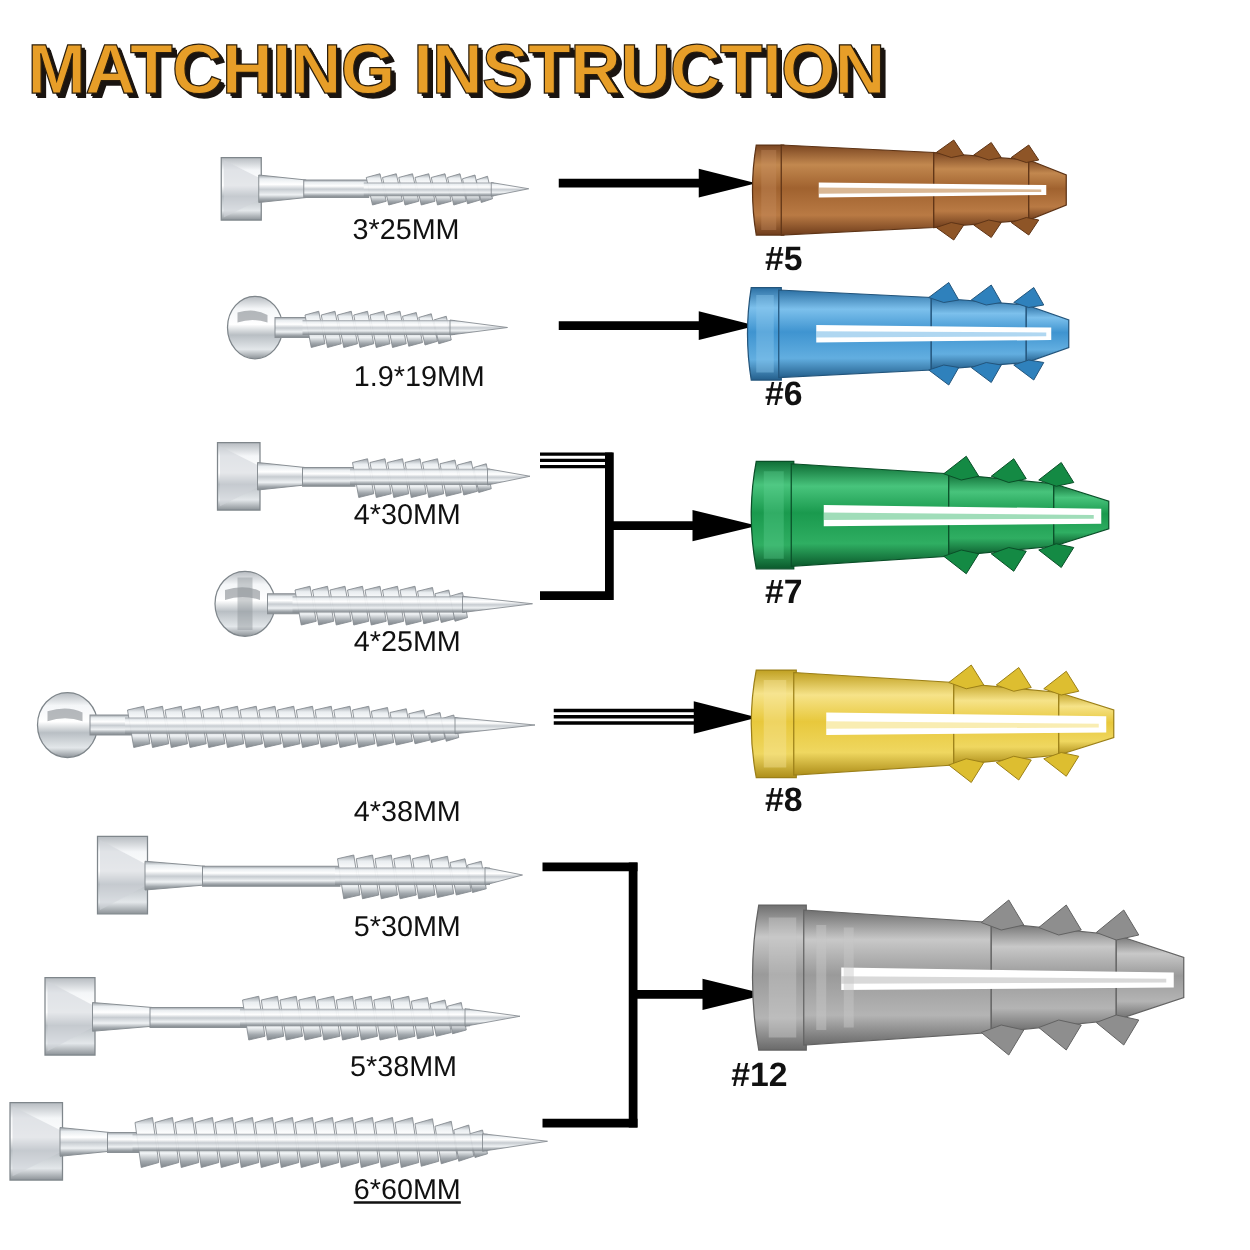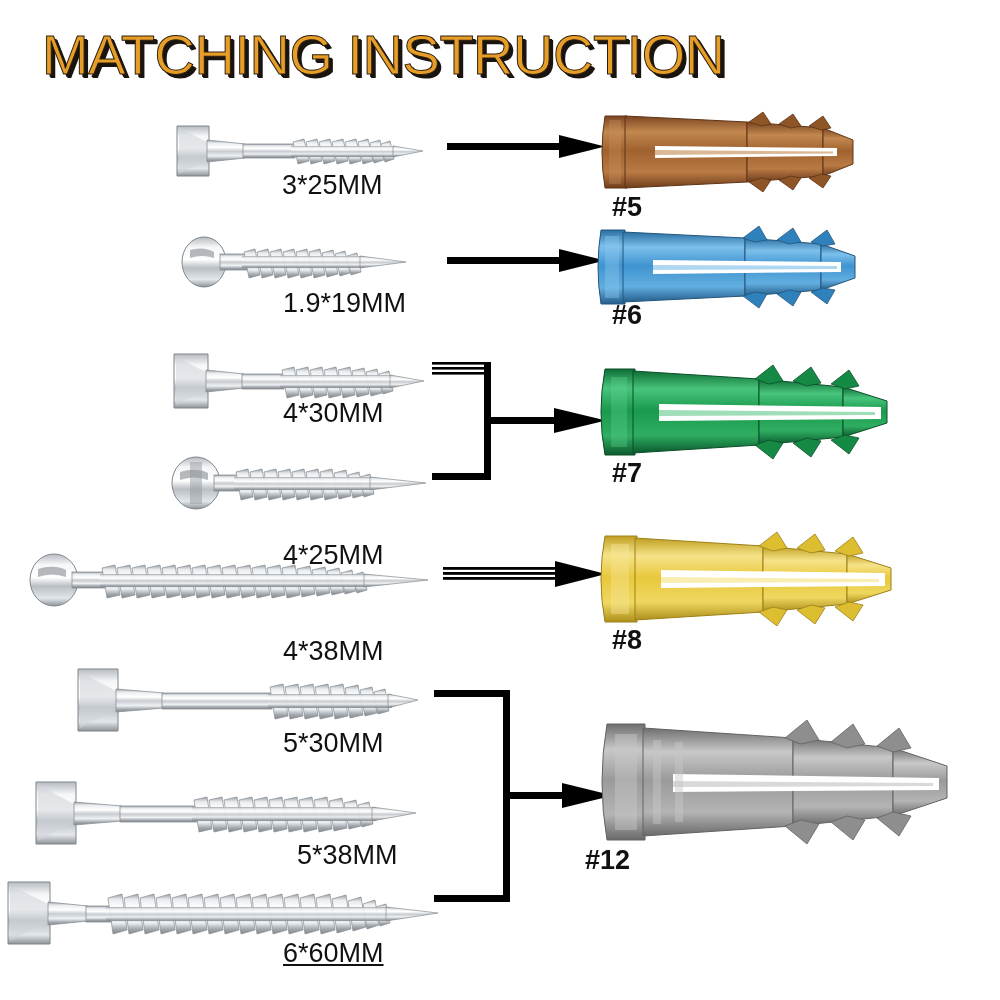--- a/index.html
+++ b/index.html
@@ -12,34 +12,34 @@
     width: 1000px; height: 1000px;
     position: relative;
     font-family: "Liberation Sans", sans-serif;
     overflow: hidden;
   }
   #stage { position: absolute; inset: 0; }
 
   
   .title {
     position: absolute;
-    left: 42px; top: 22px;
+    left: 22px; top: 22px;
     font-size: 56px;
-    font-weight: normal;
+    font-weight: bold;
     letter-spacing: -0.5px;
     color: #E79E28;
     text-shadow: 4px 4px 0 #1a1410, 3px 3px 0 #1a1410;
     white-space: nowrap;
     -webkit-text-stroke: 1px #2a1d0c;
   }
 
   
   .size-label {
     position: absolute;
-    font-size: 27px;
+    font-size: 23px;
     color: #111111;
     white-space: nowrap;
     letter-spacing: 0px;
   }
   .anchor-label {
     position: absolute;
     font-size: 27px;
     font-weight: 600;
     color: #111111;
     white-space: nowrap;
@@ -271,21 +271,21 @@
           <path d="M136,20 l12,-3 l5,28 l-12,3 z"></path>
         <path d="M150,20 l12,-3 l5,28 l-12,3 z"></path>
           <path d="M164,21 l12,-3 l5,26 l-12,3 z"></path>
         <path d="M178,23 l11,-3 l5,23 l-11,3 z"></path>
           <path d="M190,25 l10,-3 l4,20 l-10,3 z"></path>
       </g>
       <rect x="64" y="25" width="138" height="13" fill="url(#steel)" opacity="0.93"></rect>
       <path d="M200,25 L256,31 L200,38 Z" fill="url(#steel)" stroke="#868c91" stroke-width="0.7"></path>
     </svg>
   </div>
-  <div class="size-label" style="left:283px; top:500px;margin-top:40px;">4*25MM</div>
+  <div class="size-label" style="left:283px; top:500px;">4*25MM</div>
 
   <div class="connector" style="left:430px; top:360px;">
     <svg width="180" height="125" viewBox="0 0 180 125">
 
       <g fill="#000">
         <rect x="2" y="2" width="58" height="2.6"></rect>
         <rect x="2" y="7" width="58" height="2.6"></rect>
         <rect x="2" y="12" width="58" height="2.6"></rect>
       </g>
 
@@ -424,21 +424,21 @@
           <path d="M269,22 l13,-3 l5,32 l-13,3 z"></path>
         <path d="M284,22 l13,-3 l5,32 l-13,3 z"></path>
           <path d="M299,23 l13,-3 l5,30 l-13,3 z"></path>
         <path d="M314,25 l12,-3 l5,26 l-12,3 z"></path>
           <path d="M328,27 l11,-3 l4,22 l-11,3 z"></path>
       </g>
       <rect x="162" y="29" width="184" height="14" fill="url(#steel)" opacity="0.93"></rect>
       <path d="M342,29 L386,35 L342,43 Z" fill="url(#steel)" stroke="#868c91" stroke-width="0.7"></path>
     </svg>
   </div>
-  <div class="size-label" style="left:297px; top:840px;">5*38MM</div>
+  <div class="size-label" style="left:280px; top:840px;">5*38MM</div>
 
   <div class="screw" style="left:2px; top:878px;">
     <svg width="440" height="72" viewBox="0 0 440 72">
       <path d="M6,4 L48,4 L48,66 L6,66 Z" fill="url(#steelHead)" stroke="#7f868b" stroke-width="1"></path>
       <path d="M8,7 L46,26 L46,44 L8,63 Z" fill="#cfd4d8" opacity="0.55"></path>
       <path d="M46,24 L86,28 L86,43 L46,47 Z" fill="url(#steel)" stroke="#8a9095" stroke-width="0.8"></path>
       <rect x="84" y="28" width="26" height="16" fill="url(#steel)" stroke="#8a9095" stroke-width="0.8"></rect>
       <g fill="url(#steel)" stroke="#868c91" stroke-width="0.7">
         <path d="M106,20 l14,-4 l5,36 l-14,4 z"></path>
           <path d="M122,20 l14,-4 l5,36 l-14,4 z"></path>

